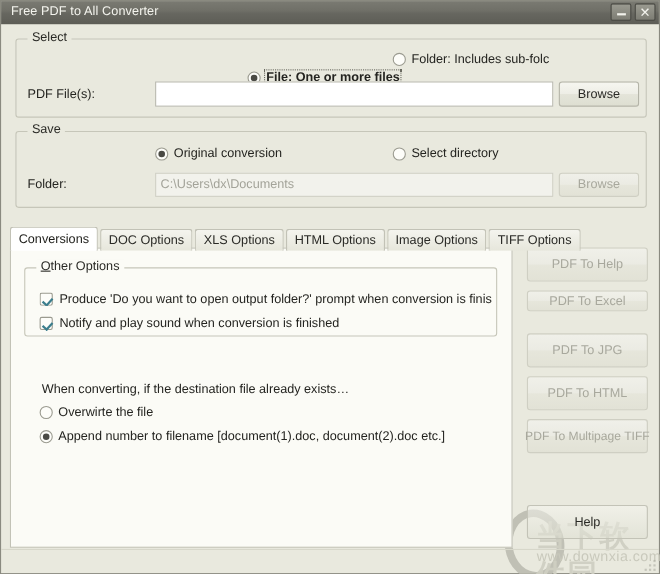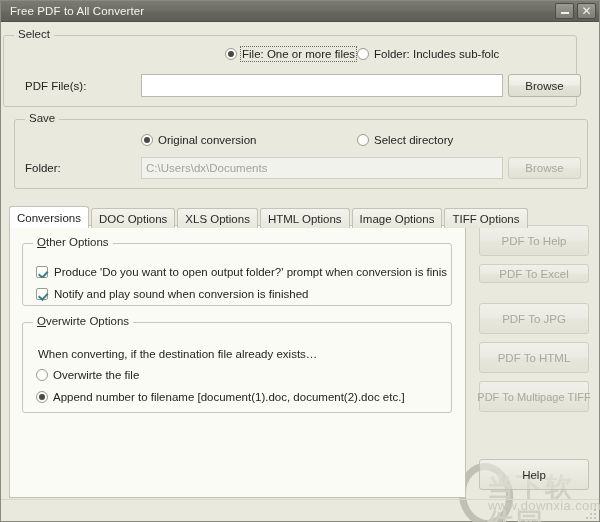--- a/index.html
+++ b/index.html
@@ -147,25 +147,25 @@
   <div class="titlebar">
     <div class="title-text">Free PDF to All Converter</div>
     <div class="win-btns">
       <div class="win-btn">
           <span class="dash"></span>
         </div>
       <div class="win-btn close">✕</div>
     </div>
   </div>
 
-  <div class="group" style="left:2px;top:34px;width:574px;height:72px;padding-left:24px;">
+  <div class="group" style="left:13px;top:34px;width:574px;height:72px;padding-left:24px;">
     <span class="group-title">Select</span>
   </div>
 
-  <div class="radio-row" style="left:224px;top:47px;">
+  <div class="radio-row" style="left:224px;top:64px;font-weight:bold;">
     <span class="radio on"></span>
     <span class="radio-label focus">File:  One or more files</span>
   </div>
   <div class="radio-row" style="left:356px;top:47px;">
     <span class="radio"></span>
     <span class="radio-label">Folder: Includes sub-folc</span>
   </div>
 
   <span class="lbl" style="left:24px;top:79px;">PDF File(s):</span>
   <div class="textbox" style="left:140px;top:73px;width:362px;height:23px;" title=""></div>
@@ -206,23 +206,20 @@
 
       <div class="check-row" style="left:26px;top:40px;width:412px;overflow:hidden;">
         <span class="checkbox on"></span>
         <span>Produce 'Do you want to open output folder?' prompt when conversion is finis</span>
       </div>
       <div class="check-row" style="left:26px;top:62px;">
         <span class="checkbox on"></span>
         <span>Notify and play sound when conversion is finished</span>
       </div>
 
-      <div class="group" style="left:12px;top:96px;width:430px;height:91px;border-color:#c6c6b9;">
-        <span class="group-title" style="background:#fbfbf6;"><u>O</u><span>verwirte Options</span></span>
-      </div>
 
       <span class="lbl" style="left:28px;top:122px;text-align:center;">When converting, if the destination file already exists…</span>
 
       <div class="radio-row" style="left:26px;top:143px;">
         <span class="radio"></span>
         <span class="radio-label">Overwirte the file</span>
       </div>
       <div class="radio-row" style="left:26px;top:165px;">
         <span class="radio on"></span>
         <span class="radio-label">Append number to filename  [document(1).doc, document(2).doc etc.]</span>

